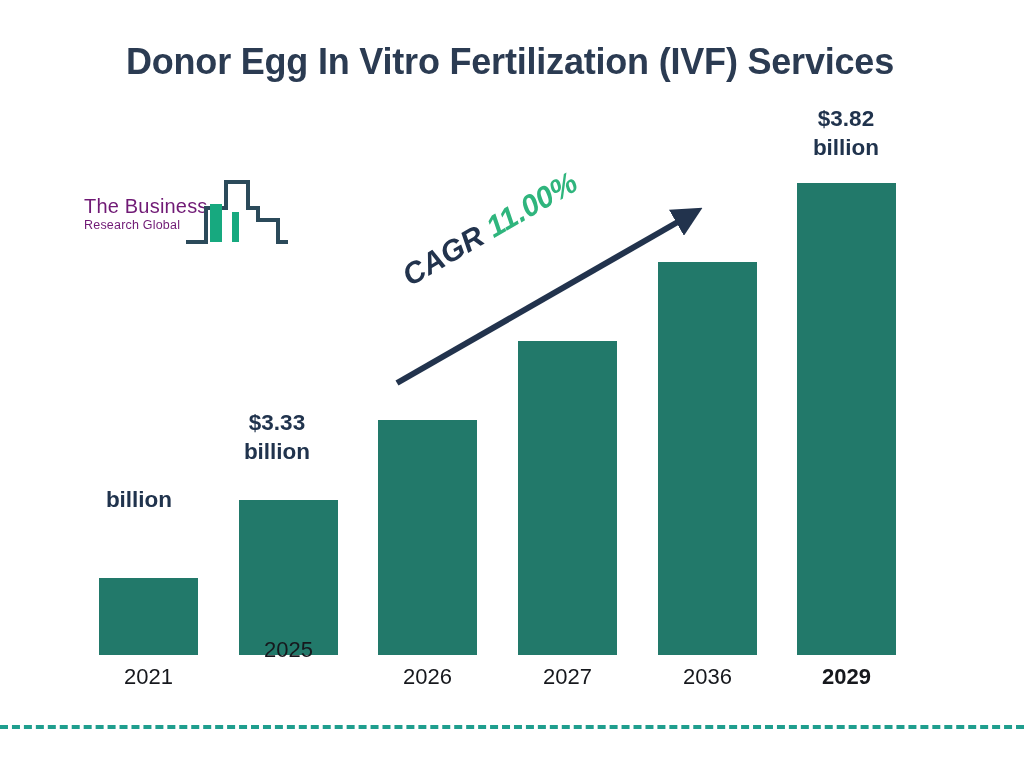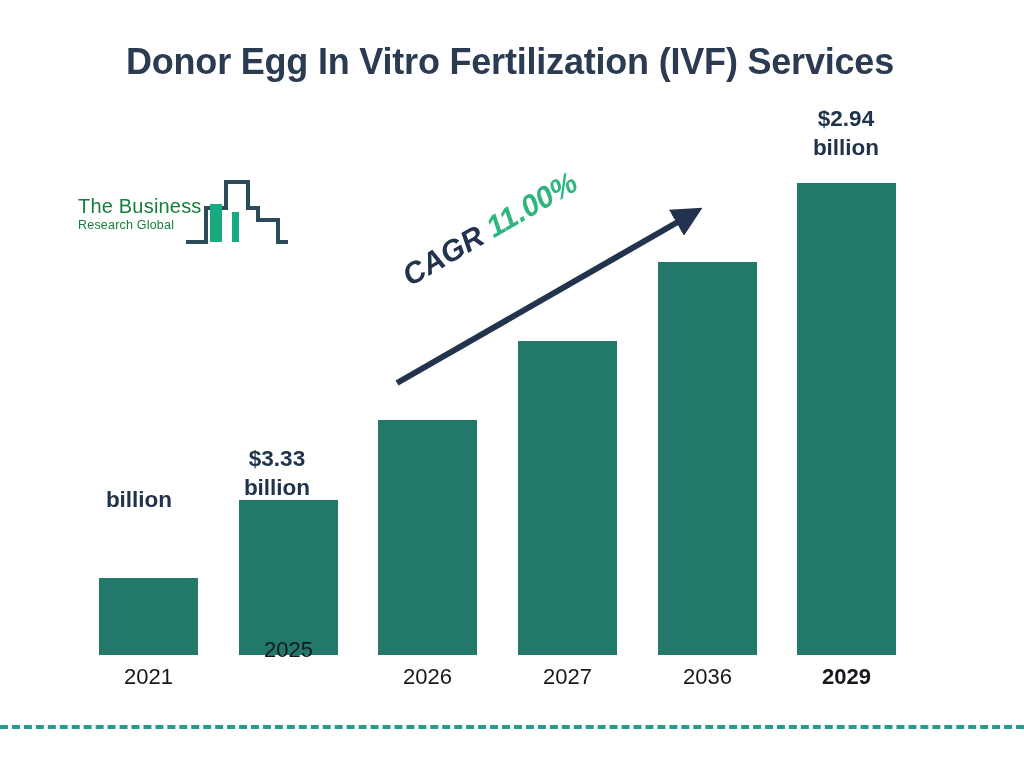--- a/index.html
+++ b/index.html
@@ -34,24 +34,24 @@
   
   #logo {
     position: absolute;
     left: 78px;
     top: 176px;
     width: 210px;
     height: 80px;
   }
   #logo-text {
     position: absolute;
-    left: 0;
+    left: 6px;
     top: 20px;
     width: 140px;
-    color: #15803d;
+    color: #701a75;
   }
   #logo-line1 {
     display: block;
     font-size: 20px;
     line-height: 21px;
     letter-spacing: 0.2px;
     white-space: nowrap;
   }
   #logo-line2 {
     display: block;
@@ -151,26 +151,26 @@
   <div class="bar" style="left:99px;  top:578px; width:99px; height:77px;"></div>
   <div class="bar" style="left:239px; top:500px; width:99px; height:155px;"></div>
   <div class="bar" style="left:378px; top:420px; width:99px; height:235px;"></div>
   <div class="bar" style="left:518px; top:341px; width:99px; height:314px;"></div>
   <div class="bar" style="left:658px; top:262px; width:99px; height:393px;"></div>
   <div class="bar" style="left:797px; top:183px; width:99px; height:472px;"></div>
 
   <div class="bar-label" style="left:66px; top:485px; width:146px;">
     <span class="lv">billion</span>
   </div>
-  <div class="bar-label" style="left:202px; top:408px; width:150px;margin-top:36px;">
+  <div class="bar-label" style="left:202px; top:408px; width:150px;">
     <span class="lv">$3.33</span>
     <span class="lv">billion</span>
   </div>
   <div class="bar-label" style="left:771px; top:104px; width:150px;">
-    <span class="lv">$2.94</span>
+    <span class="lv">$3.82</span>
     <span class="lv">billion</span>
   </div>
 
   <div class="tick-label" style="left:99px;  top:664px; width:99px;">2021</div>
   <div class="tick-label" style="left:239px; top:637px; width:99px;">2025</div>
   <div class="tick-label" style="left:378px; top:664px; width:99px;">2026</div>
   <div class="tick-label" style="left:518px; top:664px; width:99px;">2027</div>
   <div class="tick-label" style="left:658px; top:664px; width:99px;">2036</div>
   <div class="tick-label" style="left:797px; top:664px; width:99px;font-weight:bold;">2029</div>
 

